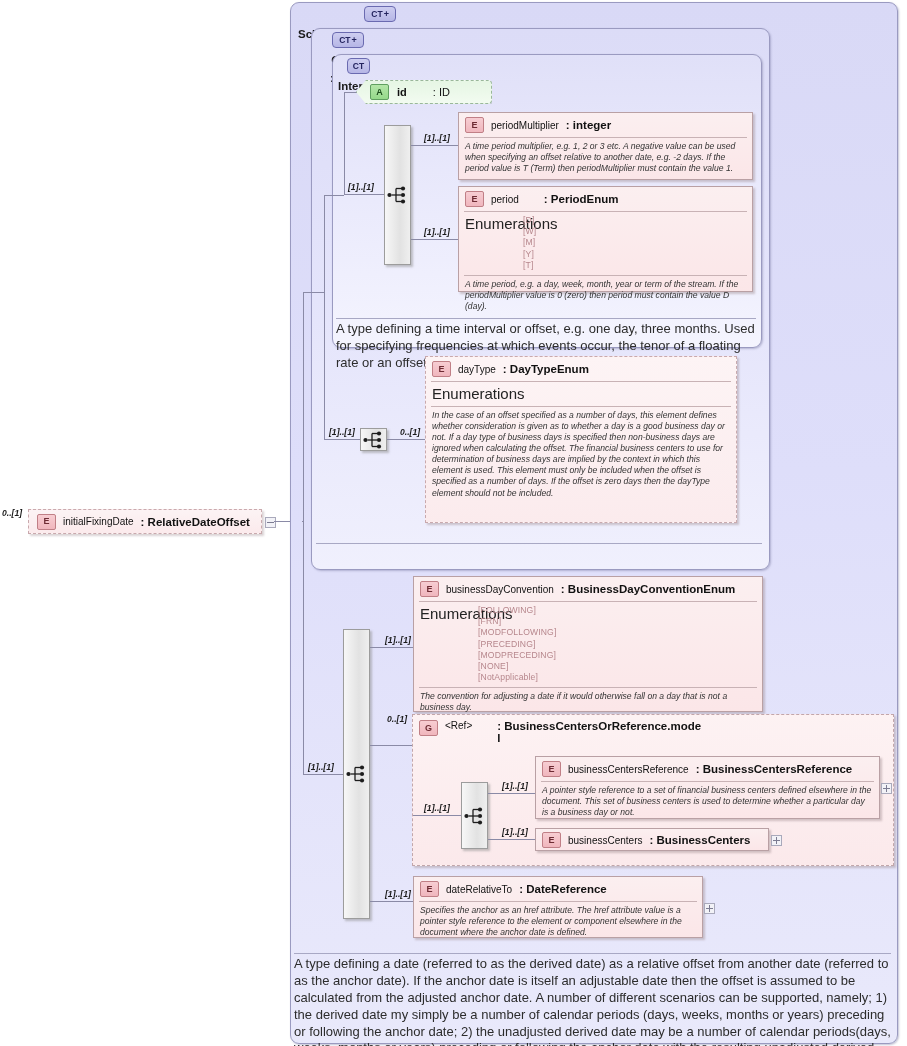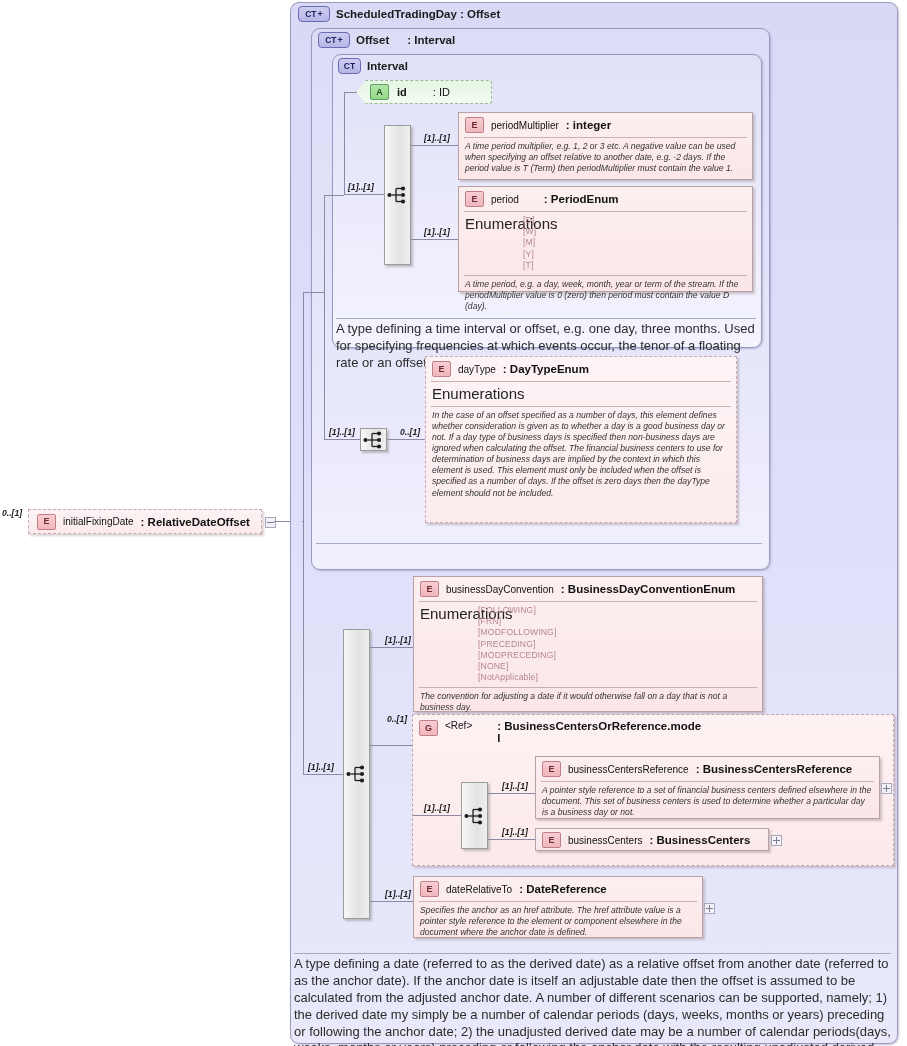--- a/index.html
+++ b/index.html
@@ -22,21 +22,21 @@
   .badge-ct{width:30px;height:14px;border:1px solid #6a6ab0;border-radius:4px;
             background:linear-gradient(180deg,#cdcdf0,#b6b6e6);color:#23235e;font-size:8.5px;}
   .badge-ct .plusglyph{font-size:9px;margin-left:1px;}
   .badge-ct.noplus{width:21px;}
   .badge-e{width:17px;height:14px;border:1px solid #c07f86;border-radius:2px;
            background:linear-gradient(180deg,#f7cdd2,#f0b6bd);color:#6d2b33;font-size:9px;}
   .badge-g{width:17px;height:14px;border:1px solid #c07f86;border-radius:2px;
            background:linear-gradient(180deg,#f7cdd2,#f0b6bd);color:#6d2b33;font-size:9px;}
 
   .ct-title{position:absolute;display:flex;align-items:center;gap:6px;
-            font-size:11.5px;font-weight:bold;color:#1a1a1a;white-space:nowrap;}
+            font-size:11.5px;font-weight:bold;color:#1a1a1a;white-space:nowrap;flex-direction:column;}
 
   
   .attr-box{border:1px dashed #9ab79a;background:linear-gradient(180deg,#e6f6e4,#f2fbf0);
             border-radius:4px;display:flex;align-items:center;padding-left:4px;
             box-shadow:1px 1px 1px rgba(130,150,130,.3);}
   .attr-badge{width:17px;height:14px;border:1px solid #5f9f5f;border-radius:2px;
               background:linear-gradient(180deg,#b4e6a8,#95d98a);color:#1d4d1d;
               font-size:9px;font-weight:bold;display:flex;align-items:center;justify-content:center;}
   .attr-name{font-size:11px;font-weight:bold;color:#111;margin-left:8px;}
   .attr-type{font-size:11px;color:#111;margin-left:26px;}

